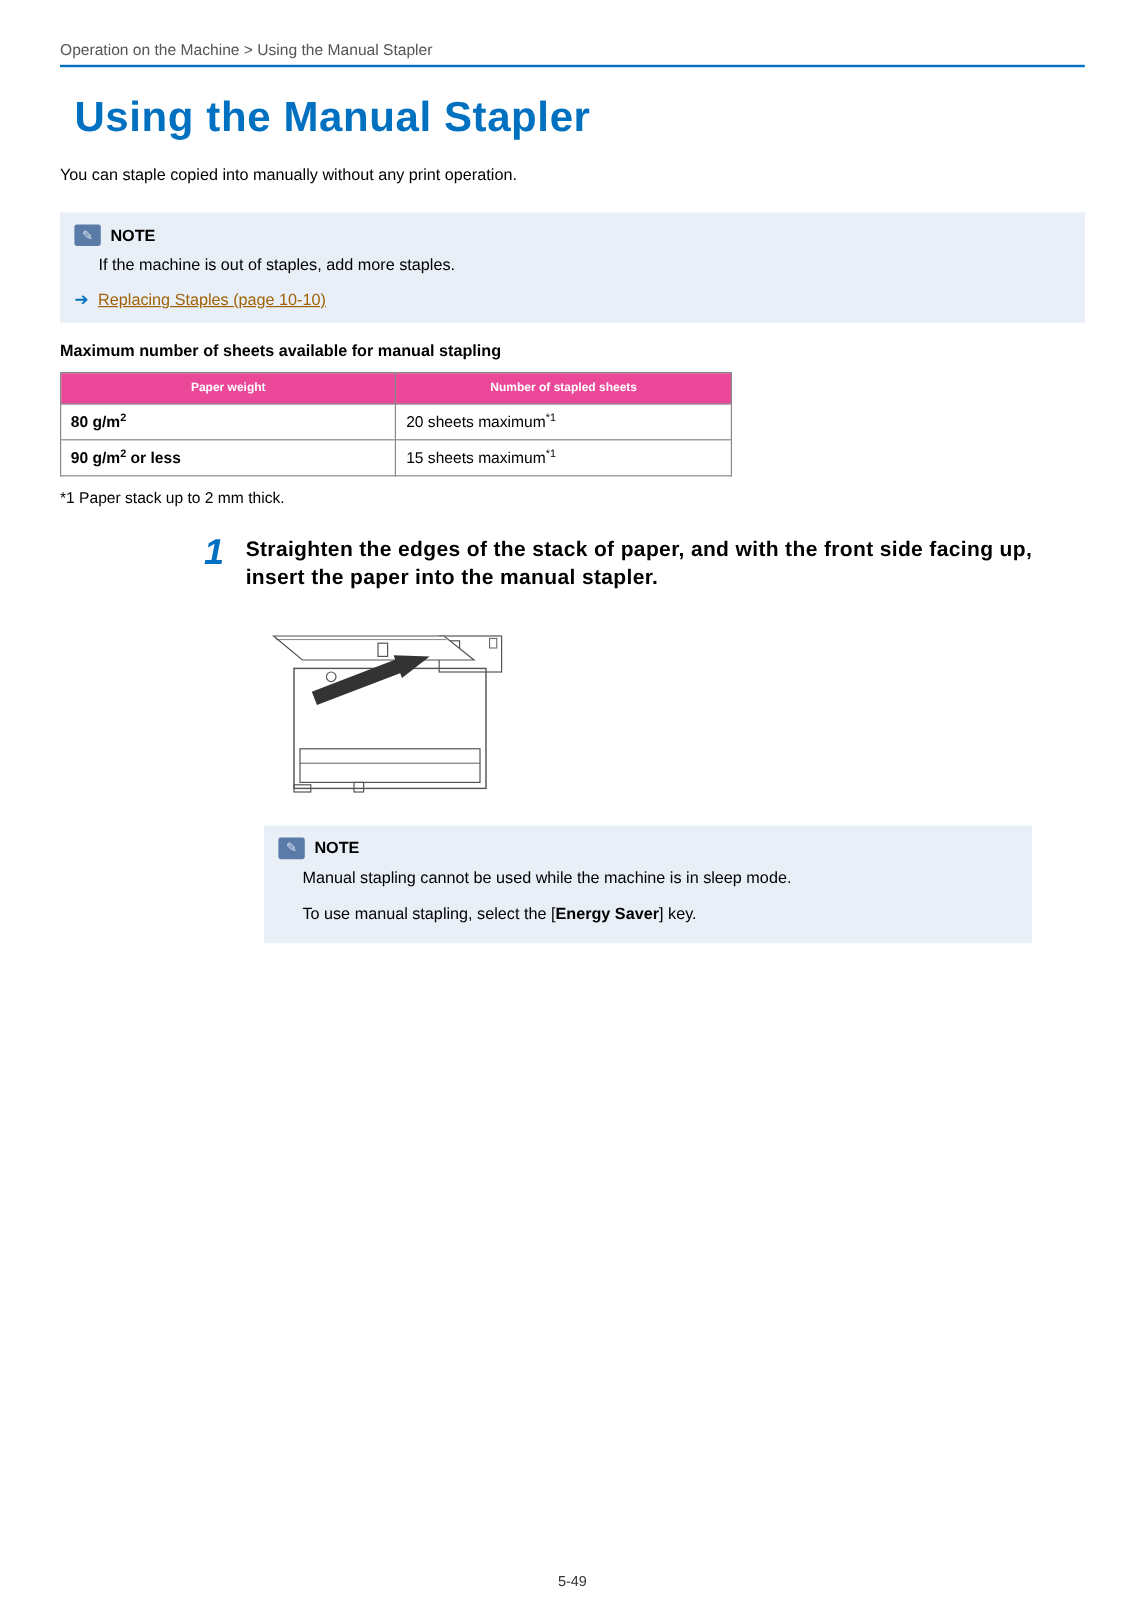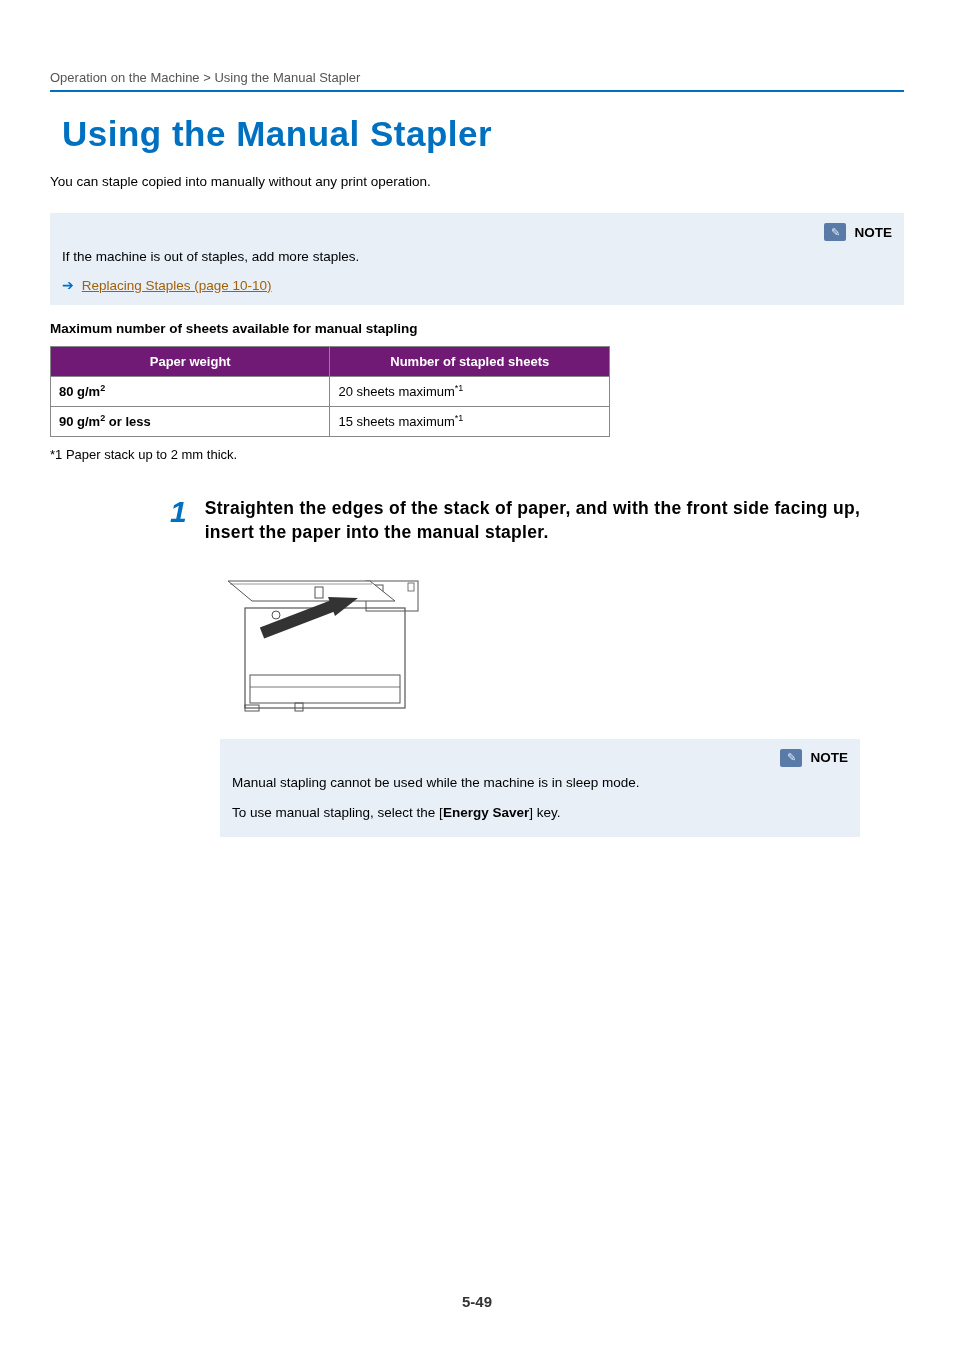--- a/index.html
+++ b/index.html
@@ -14,21 +14,20 @@
     padding: 34px 50px 40px 50px;
     position: relative;
     min-height: 1350px;
   }
   .breadcrumb {
     font-size: 13px;
     color: #555;
     padding-bottom: 5px;
     border-bottom: 2px solid #0070c0;
     margin-bottom: 22px;
-    margin-top: 36px;
   }
   h1.title {
     color: #0070c0;
     font-family: Arial, Helvetica, sans-serif;
     font-weight: 900;
     font-size: 35px;
     margin-bottom: 20px;
     letter-spacing: 0.5px;
     margin-left: 12px;
   }
@@ -39,21 +38,20 @@
   .note-box {
     background: #e8eff7;
     padding: 10px 12px 12px 12px;
     margin-bottom: 16px;
   }
   .note-header {
     display: flex;
     align-items: center;
     gap: 8px;
     margin-bottom: 6px;
-    justify-content: flex-end;
   }
   .note-icon {
     width: 22px;
     height: 18px;
     background: #5a7ba8;
     display: inline-flex;
     align-items: center;
     justify-content: center;
     color: #e8eff7;
     font-size: 12px;
@@ -66,20 +64,21 @@
     color:#dfe8f2;
     font-size:11px;
   }
   .note-label {
     font-weight: bold;
     font-size: 13.5px;
   }
   .note-body {
     font-size: 13.5px;
     line-height: 1.5;
+    margin-left: 20px;
   }
   .link-row {
     display: flex;
     align-items: center;
     gap: 8px;
     margin-top: 10px;
   }
   .link-arrow {
     color: #0070c0;
     font-size: 14px;
@@ -93,38 +92,38 @@
     font-weight: bold;
     font-size: 13.5px;
     margin: 6px 0 10px 0;
   }
   table.stapling {
     border-collapse: collapse;
     width: 560px;
     margin-bottom: 10px;
   }
   table.stapling th {
-    background: #701a75;
+    background: #ec4899;
     color: #fff;
     font-weight: bold;
-    font-size: 13px;
+    font-size: 10px;
     padding: 7px 8px;
     border: 1px solid #888;
     text-align: center;
   }
   table.stapling td {
     font-size: 13px;
     padding: 7px 8px;
     border: 1px solid #888;
   }
   .bold { font-weight: bold; }
   sup { font-size: 9px; line-height: 0; }
   .footnote {
     font-size: 13px;
-    margin-bottom: 35px;
+    margin-bottom: 24px;
   }
   .step-row {
     display: flex;
     gap: 18px;
     align-items: flex-start;
     margin-left: 120px;
     margin-bottom: 8px;
   }
   .step-num {
     color: #0070c0;
@@ -158,27 +157,26 @@
   .step-body-text {
     font-size: 13.5px;
     margin-bottom: 22px;
   }
   .note-box-2 {
     background: #e8eff7;
     padding: 10px 12px 14px 12px;
   }
   .page-number {
     position: absolute;
-    bottom: 40px;
+    bottom: 25px;
     left: 0;
     width: 100%;
     text-align: center;
-    font-size: 15px;
+    font-size: 12px;
     color: #333;
-    font-weight: bold;
   }
 </style>
 </head>
 <body>
 
 <div class="page">
   <div class="breadcrumb">Operation on the Machine &gt; Using the Manual Stapler</div>
 
   <h1 class="title">Using the Manual Stapler</h1>
 

